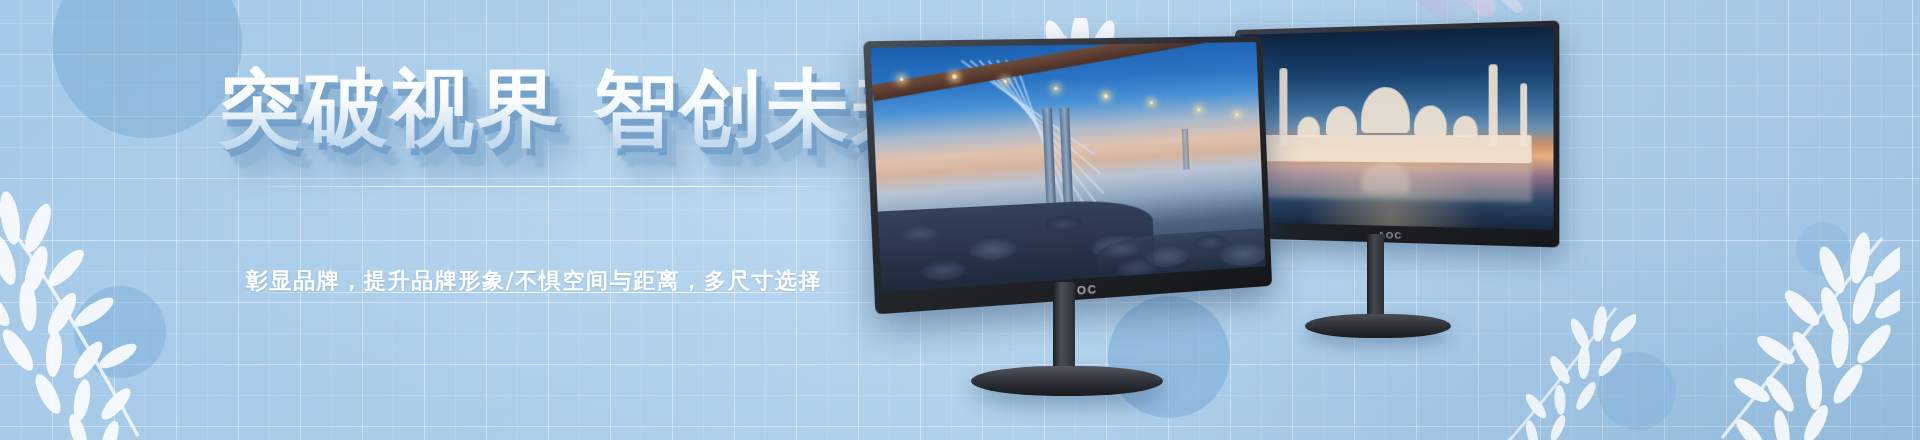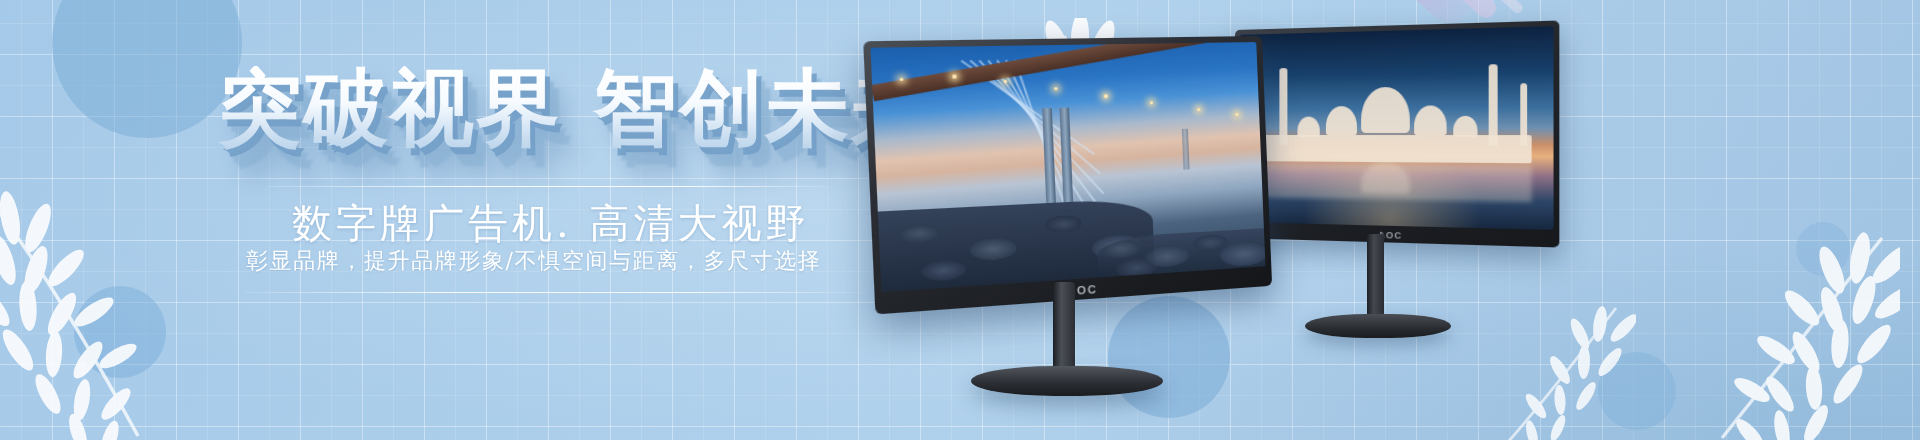--- a/index.html
+++ b/index.html
@@ -117,27 +117,28 @@
     font-family:"DejaVu Serif","Liberation Serif", serif;
     font-size:40px;
     letter-spacing:4px;
     color:#ffffff;
     text-shadow:0 1px 3px rgba(86,130,172,0.35);
     white-space:nowrap;
   }
 
   .tagline {
     position:absolute;
-    left:246px; top:246px;
+    left:246px; top:266px;
     font-family:"DejaVu Serif","Liberation Serif", serif;
     font-size:22px;
     letter-spacing:1.6px;
     color:#ffffff;
     text-shadow:0 1px 2px rgba(86,130,172,0.30);
     white-space:nowrap;
+    font-weight:bold;
   }
 
   
   .monitors { position:absolute; left:880px; top:0; width:1040px; height:440px; }
 
   
   .mon-back { position:absolute; left:355px; top:30px; width:305px; height:330px; }
   .mon-back .bezel {
     position:absolute; left:0; top:0; width:305px; height:208px;
     background:linear-gradient(160deg,#3c4048 0%,#23262b 40%,#16181c 100%);
@@ -325,21 +326,20 @@
       <ellipse cx="74" cy="100" rx="5.5" ry="15" transform="rotate(-4 74 100)"></ellipse>
       <ellipse cx="50" cy="106" rx="5.5" ry="15" transform="rotate(-38 50 106)"></ellipse>
       <ellipse cx="72" cy="128" rx="5" ry="14" transform="rotate(24 72 128)"></ellipse>
       <ellipse cx="46" cy="134" rx="5" ry="14" transform="rotate(-14 46 134)"></ellipse>
     </g>
   </svg>
 
   <div class="text-block">
     <div class="headline">突破视界 智创未来</div>
     <div class="divider"></div>
-    <div class="subtitle">数字牌广告机. 高清大视野</div>
     <div class="divider2"></div>
     <div class="tagline">彰显品牌，提升品牌形象/不惧空间与距离，多尺寸选择</div>
   </div>
 
   <div class="monitors">
 
     <div class="mon-back">
       <div class="bezel">
         <div class="screen">
 

